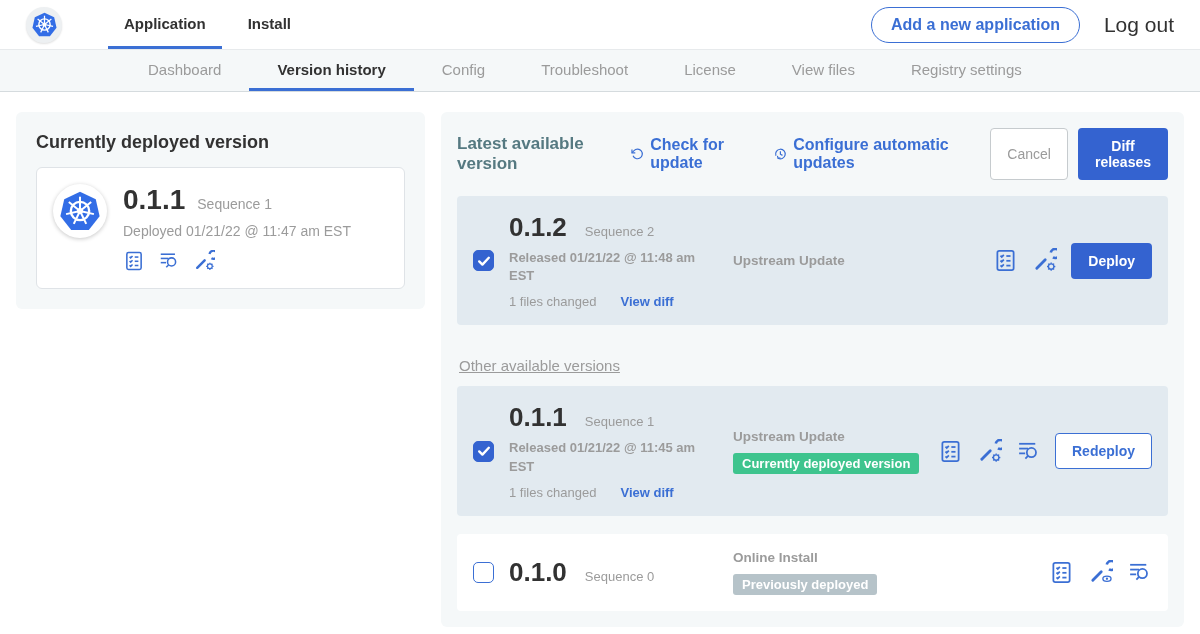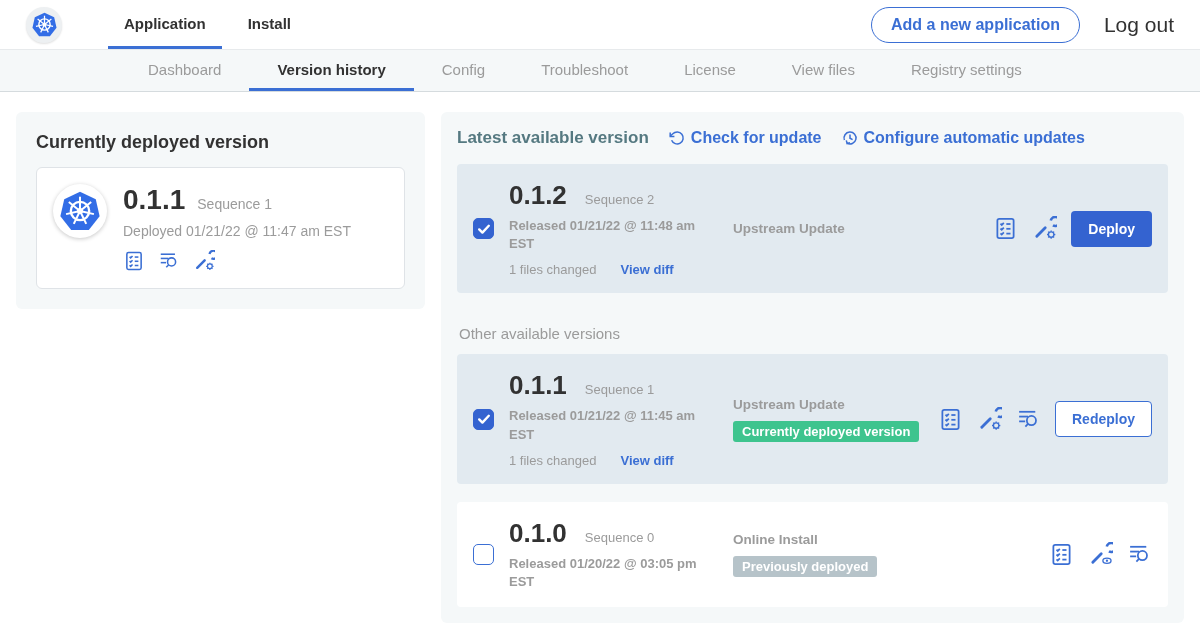--- a/index.html
+++ b/index.html
@@ -78,21 +78,21 @@
   .files-line { margin-top:9px; font-size:13px; color:#9b9b9b; display:flex; gap:24px; }
   .view-diff { color:#3b6fd4; font-weight:bold; cursor:pointer; }
   .row-mid { flex:1; padding-left:4px; align-self:center; }
   .source { font-size:13.5px; font-weight:bold; color:#9b9b9b; }
   .badge { display:inline-block; margin-top:9px; padding:3px 9px; border-radius:3px;
     color:#fff; font-weight:bold; font-size:13px; }
   .badge.success { background:#3ec48e; }
   .badge.muted { background:#b6c3c9; }
   .row-actions { display:flex; align-items:center; gap:14px; }
 
-  .other-title { font-size:15px; color:#9b9b9b; margin:32px 0 12px 2px; }
+  .other-title { font-size:15px; color:#9b9b9b; margin:32px 0 12px 2px;text-decoration:underline; }
   .gap18 { height:18px; }
 
   .ic { color:#3b6fd4; display:block; }
   .ic-24 { width:25px; height:25px; }
   .ic-22 { width:22px; height:22px; }
   .ic-16 { width:16px; height:16px; }
 </style>
 </head>
 <body>
 
@@ -228,20 +228,24 @@
             <use href="#i-refresh"></use>
           </svg>
         <span>Check for update</span>
       </div>
       <div class="link-action">
         <svg class="ic ic-16">
             <use href="#i-autoupdate"></use>
           </svg>
         <span>Configure automatic updates</span>
       </div>
+      <div class="header-btns">
+        <button class="btn btn-outline-gray">Cancel</button>
+        <button class="btn btn-primary">Diff releases</button>
+      </div>
     </div>
 
     <div class="version-row">
       <div class="checkbox checked">
         <svg class="ic ic-16">
             <use href="#i-check"></use>
           </svg>
       </div>
       <div class="row-info">
         <div class="version-line">
@@ -307,21 +311,20 @@
 
     <div class="gap18"></div>
 
     <div class="version-row plain">
       <div class="checkbox"></div>
       <div class="row-info">
         <div class="version-line">
           <span class="version-num">0.1.0</span>
           <span class="seq">Sequence 0</span>
         </div>
-        <div class="released">Released 01/20/22 @ 03:05 pm EST</div>
       </div>
       <div class="row-mid">
         <div class="source">Online Install</div>
         <span class="badge muted">Previously deployed</span>
       </div>
       <div class="row-actions">
         <svg class="ic ic-24">
             <use href="#i-checklist"></use>
           </svg>
         <svg class="ic ic-24">

